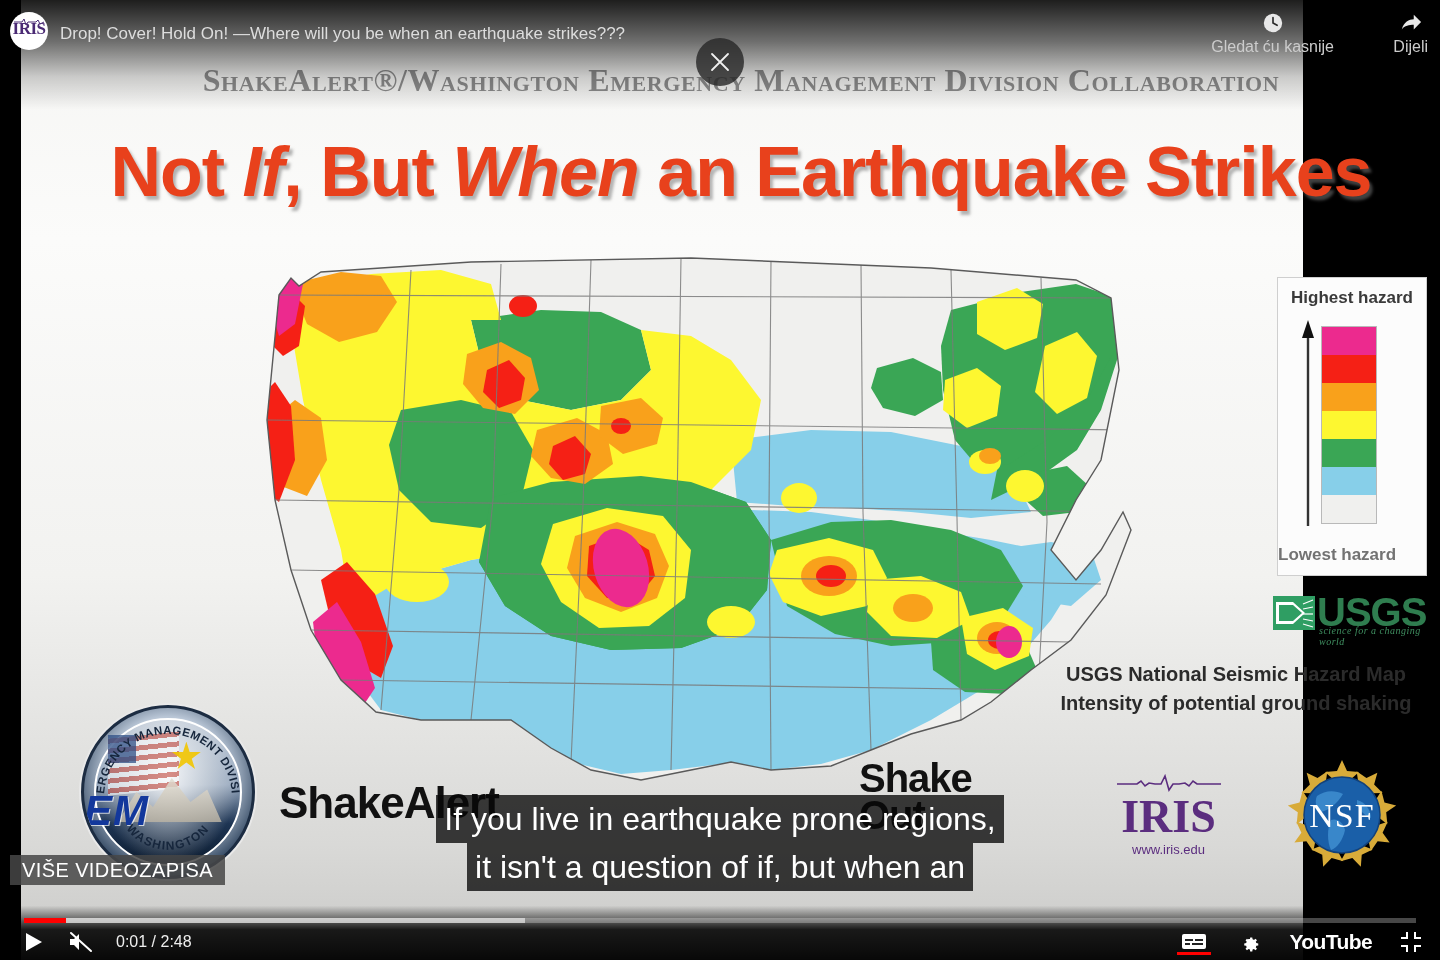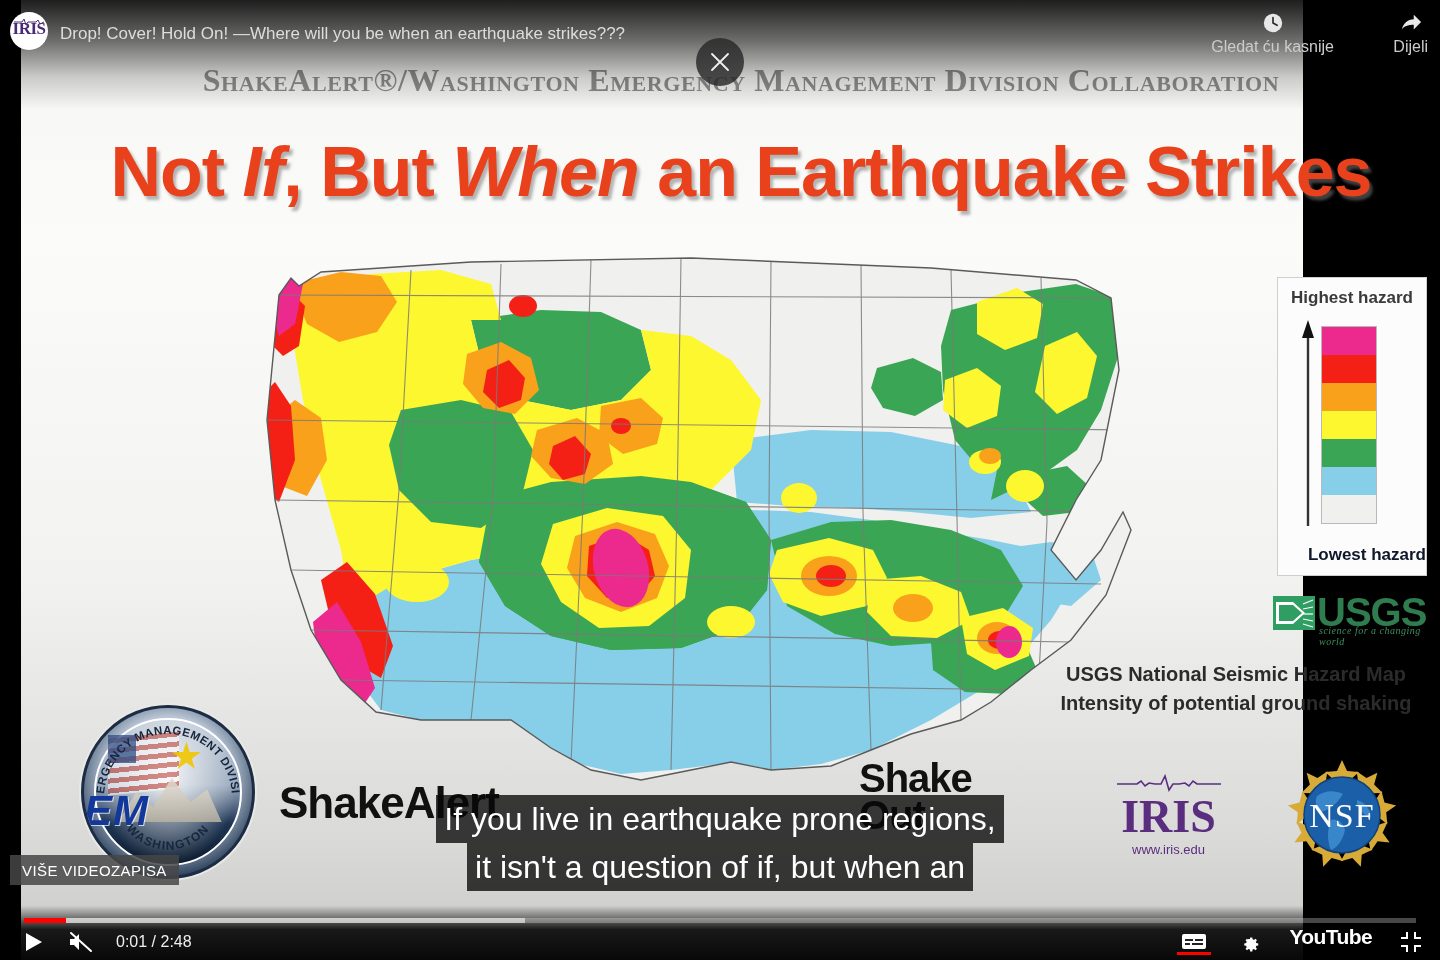--- a/index.html
+++ b/index.html
@@ -23,22 +23,22 @@
 
   
   .map-wrap{position:absolute;left:150px;top:250px;width:980px;height:560px;}
   .map-svg{width:100%;height:100%;display:block;}
 
   
   .legend{position:absolute;left:1256px;top:277px;width:148px;height:297px;
     background:#fcfcfc;border:1px solid #cfcfcf;}
   .legend-top{position:absolute;left:0;top:10px;width:148px;text-align:center;
     font-size:17px;font-weight:700;color:#3a3a3a;}
-  .legend-bottom{position:absolute;left:0;bottom:10px;width:148px;text-align:right;
-    font-size:17px;font-weight:700;color:#0f172a;}
+  .legend-bottom{position:absolute;left:0;bottom:10px;width:148px;text-align:left;
+    font-size:17px;font-weight:700;color:#737373;}
   .legend-arrow{position:absolute;left:23px;top:42px;width:14px;height:208px;}
   .legend-bars{position:absolute;left:43px;top:48px;width:54px;height:196px;
     border:1px solid #b9b9b9;overflow:hidden;}
   .legend-bars div{width:100%;height:14.285%;}
 
   
   .map-caption{position:absolute;left:1000px;top:660px;width:430px;text-align:center;
     font-size:20px;font-weight:600;color:#2b2b2b;line-height:1.45;}
 
   
@@ -103,36 +103,36 @@
 
   .yt-watch-later{position:absolute;right:106px;top:12px;text-align:center;color:#ccc;}
   .yt-share{position:absolute;right:12px;top:12px;text-align:center;color:#ccc;}
   .yt-top-btn-label{font-size:16px;margin-top:4px;display:block;white-space:nowrap;}
   .yt-top-ico{display:block;margin:0 auto;width:22px;height:22px;}
 
   .yt-close{position:absolute;left:696px;top:38px;width:48px;height:48px;border-radius:50%;
     background:rgba(40,40,40,.82);display:flex;align-items:center;justify-content:center;}
 
   .yt-more-videos{position:absolute;left:10px;top:855px;height:30px;
-    background:rgba(70,70,70,.85);color:#fff;font-size:15px;letter-spacing:.4px;
+    background:rgba(70,70,70,.85);color:#fff;font-size:20px;letter-spacing:.4px;
     display:flex;align-items:center;padding:0 12px;}
 
   .yt-captions{position:absolute;left:0;top:795px;width:1440px;text-align:center;
     pointer-events:none;}
   .yt-cc-line{display:inline-block;background:rgba(8,8,8,.78);color:#fff;font-size:32px;
     line-height:48px;padding:0 8px;white-space:nowrap;}
 
   .yt-bottom{position:absolute;left:0;top:880px;width:1440px;height:80px;
     background:linear-gradient(180deg,rgba(0,0,0,0) 0%,rgba(0,0,0,.0) 32%,rgba(0,0,0,.88) 62%,rgba(0,0,0,.96) 100%);}
   .yt-progress{position:absolute;left:24px;top:918px;width:1392px;height:5px;background:rgba(255,255,255,.28);}
   .yt-progress .buffer{position:absolute;left:0;top:0;height:5px;background:rgba(255,255,255,.55);}
   .yt-progress .played{position:absolute;left:0;top:0;height:5px;background:#f00;}
 
   .yt-controls-left{position:absolute;left:16px;top:925px;display:flex;align-items:center;gap:14px;}
-  .yt-controls-right{position:absolute;right:12px;top:925px;display:flex;align-items:flex-start;gap:22px;}
+  .yt-controls-right{position:absolute;right:12px;top:925px;display:flex;align-items:center;gap:22px;}
   .yt-btn{width:34px;height:34px;display:flex;align-items:center;justify-content:center;}
   .yt-time{color:#eee;font-size:16px;margin-left:4px;white-space:nowrap;}
   .yt-logo-text{color:#fff;font-family:"Liberation Sans",sans-serif;font-weight:700;
     font-size:21px;letter-spacing:-.6px;}
   .cc-underline{position:absolute;left:0;bottom:4px;width:100%;height:3px;background:#f00;}
 </style>
 </head>
 <body>
 
 <div id="stage">

